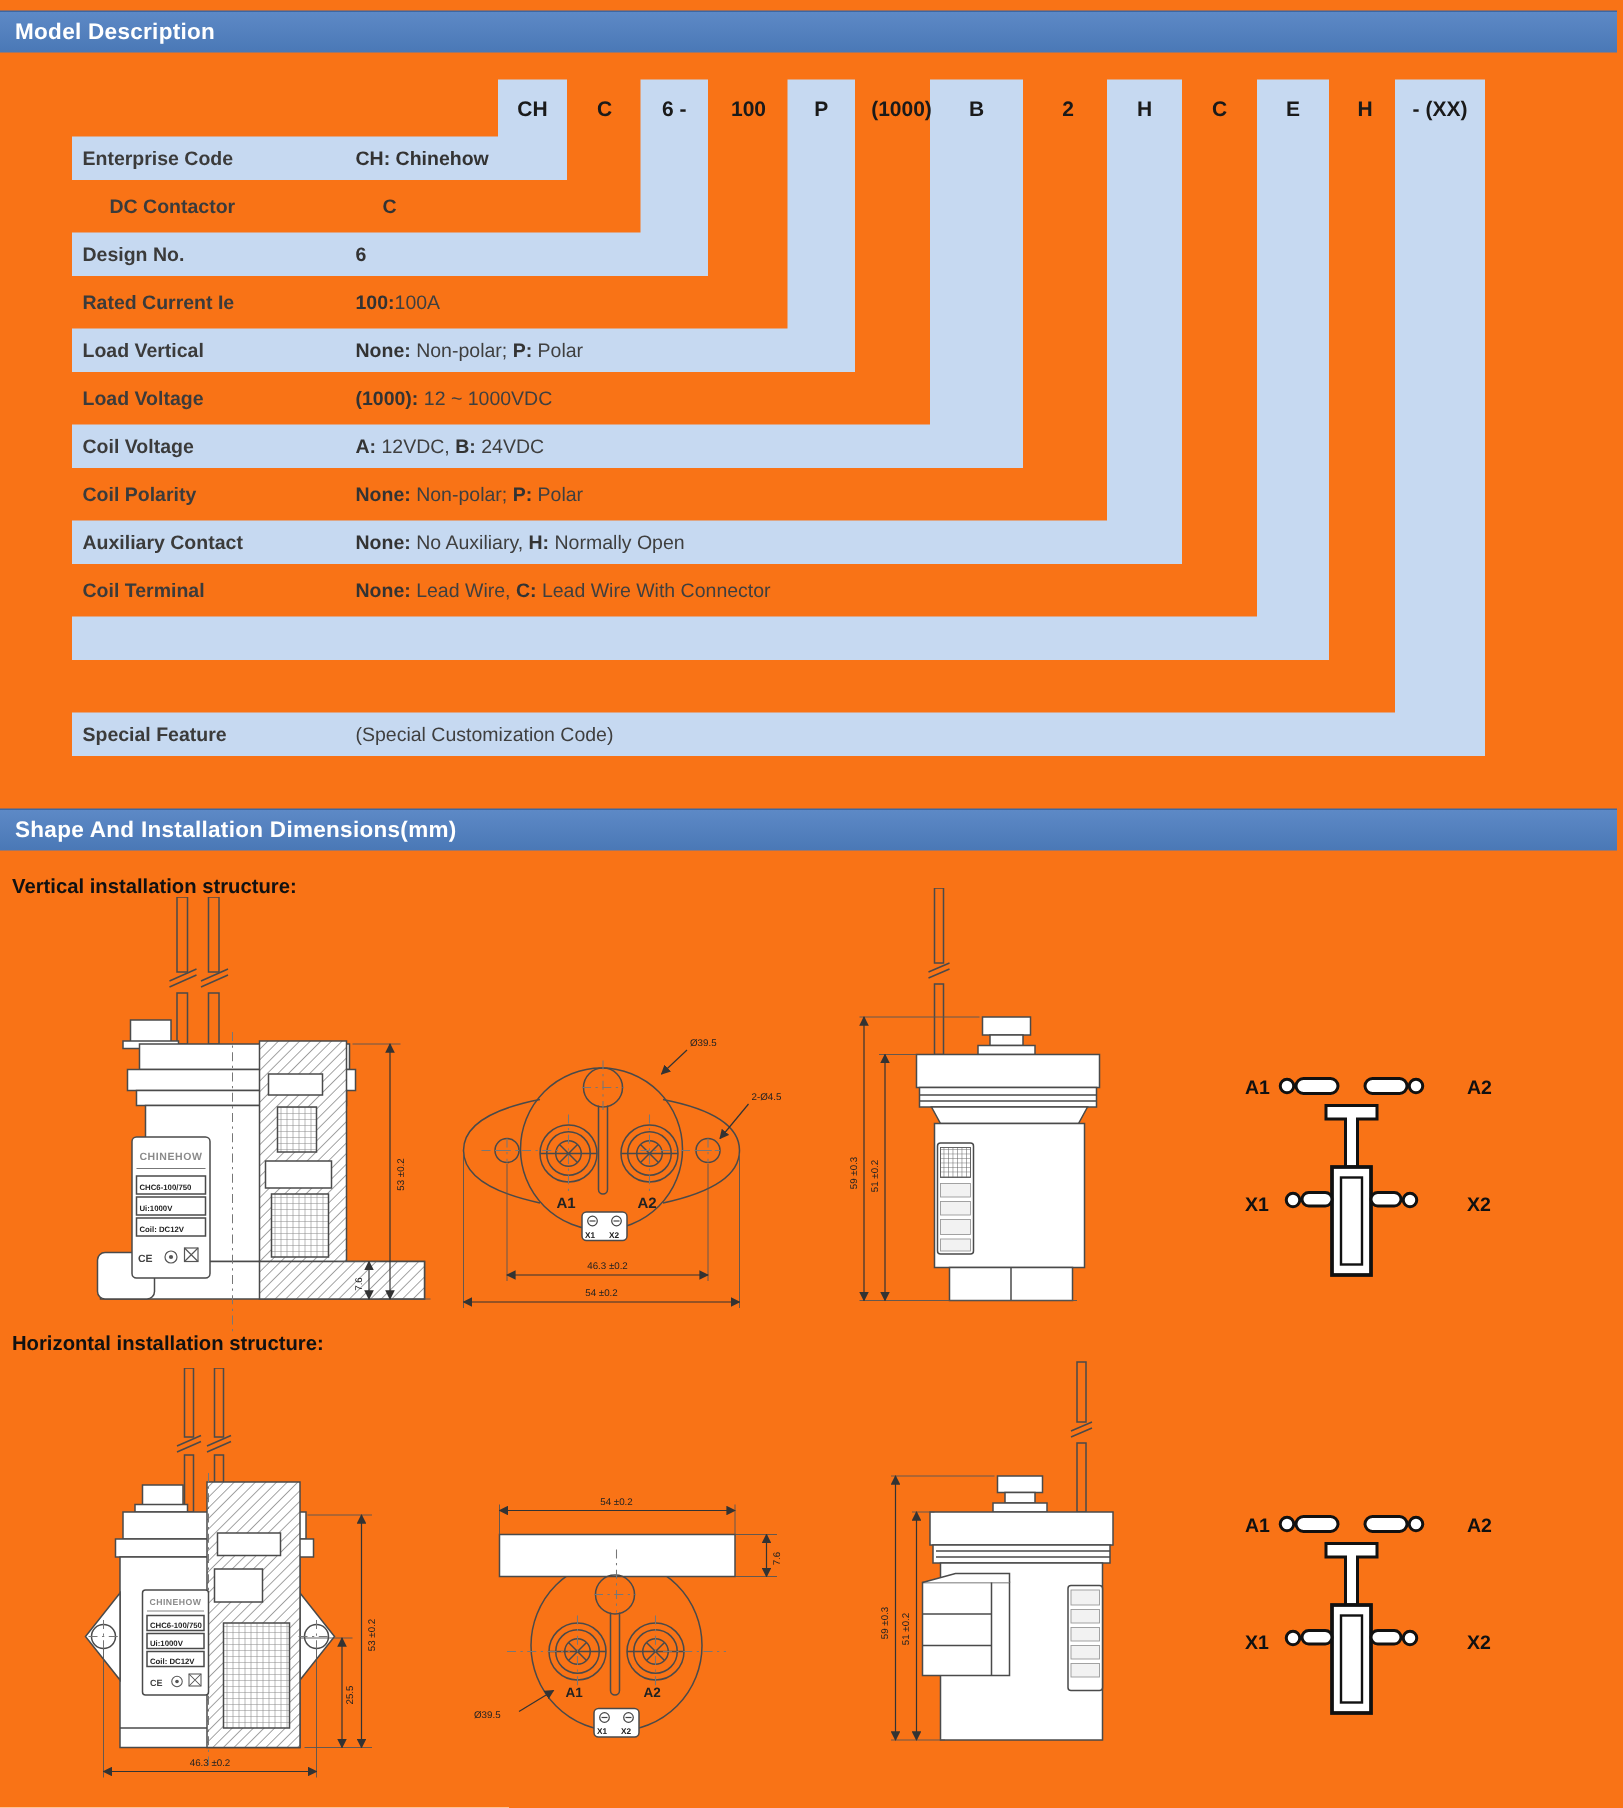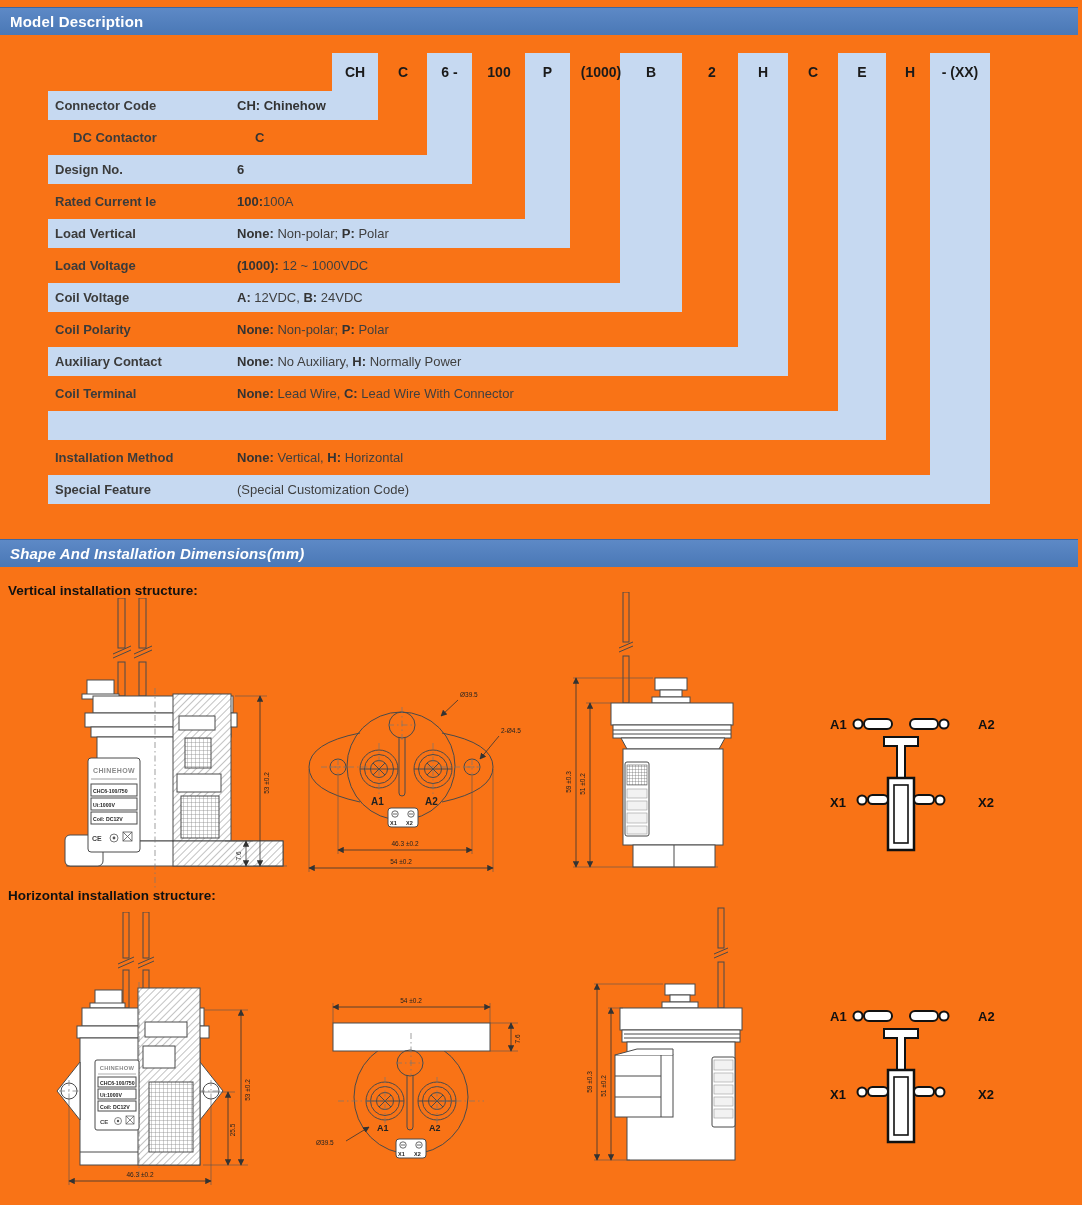--- a/index.html
+++ b/index.html
@@ -4,21 +4,21 @@
 <style>
   html,body{margin:0;padding:0;background:#fff;}
   .page{position:relative;width:1082px;height:1205px;background:#f97316;overflow:hidden;
         font-family:"Liberation Sans","DejaVu Sans",sans-serif;color:#333;}
   
   .secbar{position:absolute;left:0;width:1078px;height:27px;
           background:linear-gradient(180deg,#5d89c6 0%,#4a78b6 100%);
           border-top:1px solid #3c67a3;}
   .secbar span{display:block;padding-left:10px;line-height:27px;color:#fff;
                font-weight:bold;font-size:15px;letter-spacing:.2px;}
-  #bar1{top:7px;} #bar2{top:539px;font-style:italic;}
+  #bar1{top:7px;} #bar2{top:539px;}
   .subtitle{position:absolute;left:8px;font-weight:bold;font-size:13.5px;color:#111;}
   #subV{top:583px;} #subH{top:888px;}
 
   
   .model-diagram{position:absolute;left:48px;top:53px;width:950px;height:454px;}
   .vband,.rext{position:absolute;background:#c6d9f1;}
   .vband{top:0;}
   .vb0{left:284px;width:46px;height:67px;} .vb2{left:379px;width:45px;height:131px;}
   .vb4{left:477px;width:45px;height:195px;} .vb6{left:572px;width:62px;height:259px;}
   .vb8{left:690px;width:50px;height:323px;} .vb10{left:790px;width:48px;height:387px;}
@@ -99,21 +99,21 @@
     <div class="code c5">(1000)</div>
     <div class="code c6">B</div>
     <div class="code c7">2</div>
     <div class="code c8">H</div>
     <div class="code c9">C</div>
     <div class="code c10">E</div>
     <div class="code c11">H</div>
     <div class="code c12">- (XX)</div>
 
     <div class="mrow r0">
-        <span class="mlabel">Connector Code</span>
+        <span class="mlabel">Enterprise Code</span>
         <span class="mdesc"><b>CH: Chinehow</b></span>
       </div>
     <div class="mrow r1">
         <span class="mlabel">DC Contactor</span>
         <span class="mdesc"><b>C</b></span>
       </div>
     <div class="mrow r2">
         <span class="mlabel">Design No.</span>
         <span class="mdesc"><b>6</b></span>
       </div>
@@ -132,29 +132,25 @@
     <div class="mrow r6">
         <span class="mlabel">Coil Voltage</span>
         <span class="mdesc"><b>A:</b><span> 12VDC, </span><b>B:</b><span> 24VDC</span></span>
       </div>
     <div class="mrow r7">
         <span class="mlabel">Coil Polarity</span>
         <span class="mdesc"><b>None:</b><span> Non-polar; </span><b>P:</b><span> Polar</span></span>
       </div>
     <div class="mrow r8">
         <span class="mlabel">Auxiliary Contact</span>
-        <span class="mdesc"><b>None:</b><span> No Auxiliary, </span><b>H:</b><span> Normally Power</span></span>
+        <span class="mdesc"><b>None:</b><span> No Auxiliary, </span><b>H:</b><span> Normally Open</span></span>
       </div>
     <div class="mrow r9">
         <span class="mlabel">Coil Terminal</span>
         <span class="mdesc"><b>None:</b><span> Lead Wire, </span><b>C:</b><span> Lead Wire With Connector</span></span>
-      </div>
-    <div class="mrow r11">
-        <span class="mlabel">Installation Method</span>
-        <span class="mdesc"><b>None:</b><span> Vertical, </span><b>H:</b><span> Horizontal</span></span>
       </div>
     <div class="mrow r12">
         <span class="mlabel">Special Feature</span>
         <span class="mdesc"><span>(Special Customization Code)</span></span>
       </div>
   </div>
 
   <div class="secbar" id="bar2">
     <span>Shape And Installation Dimensions(mm)</span>
   </div>

